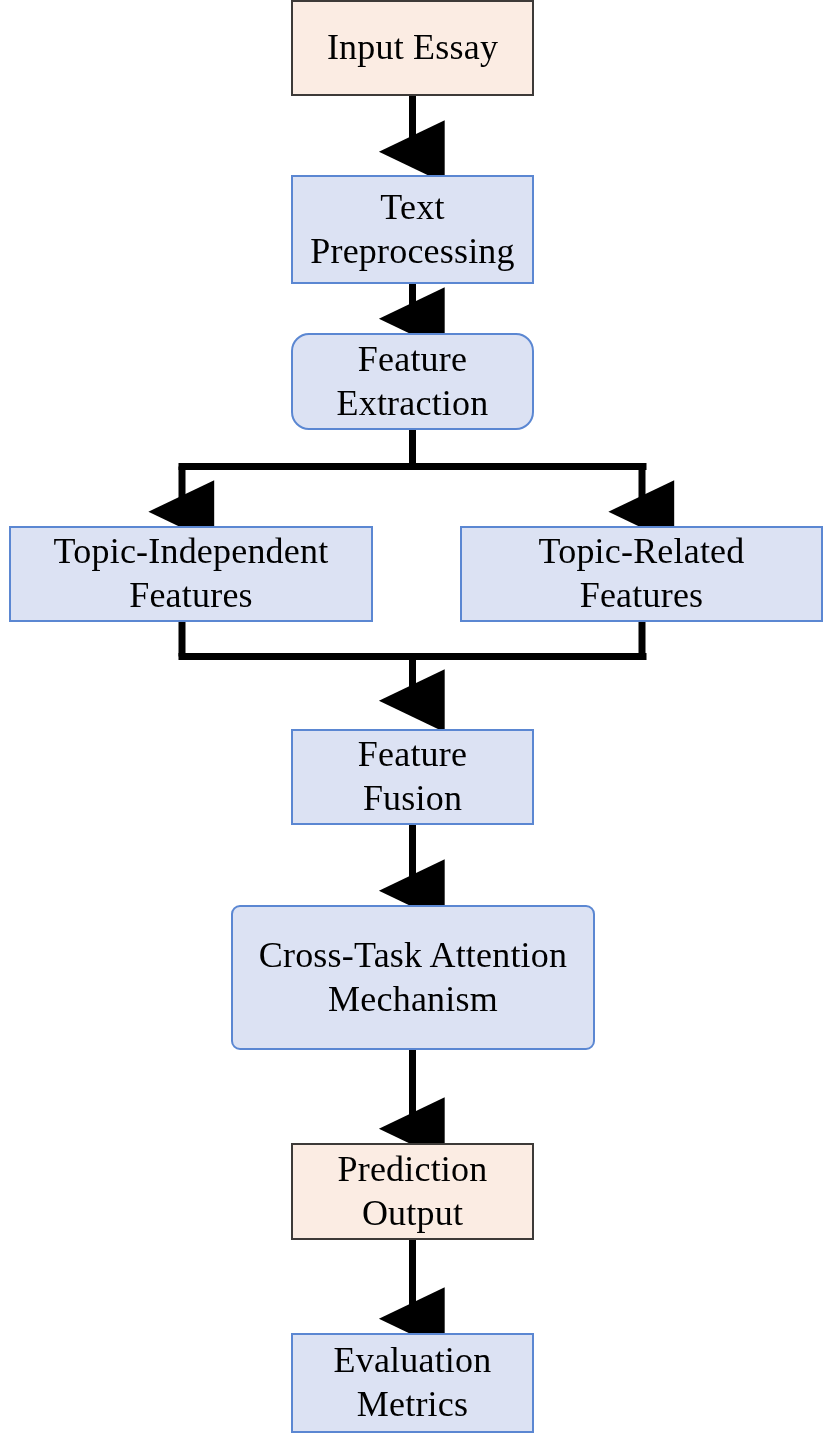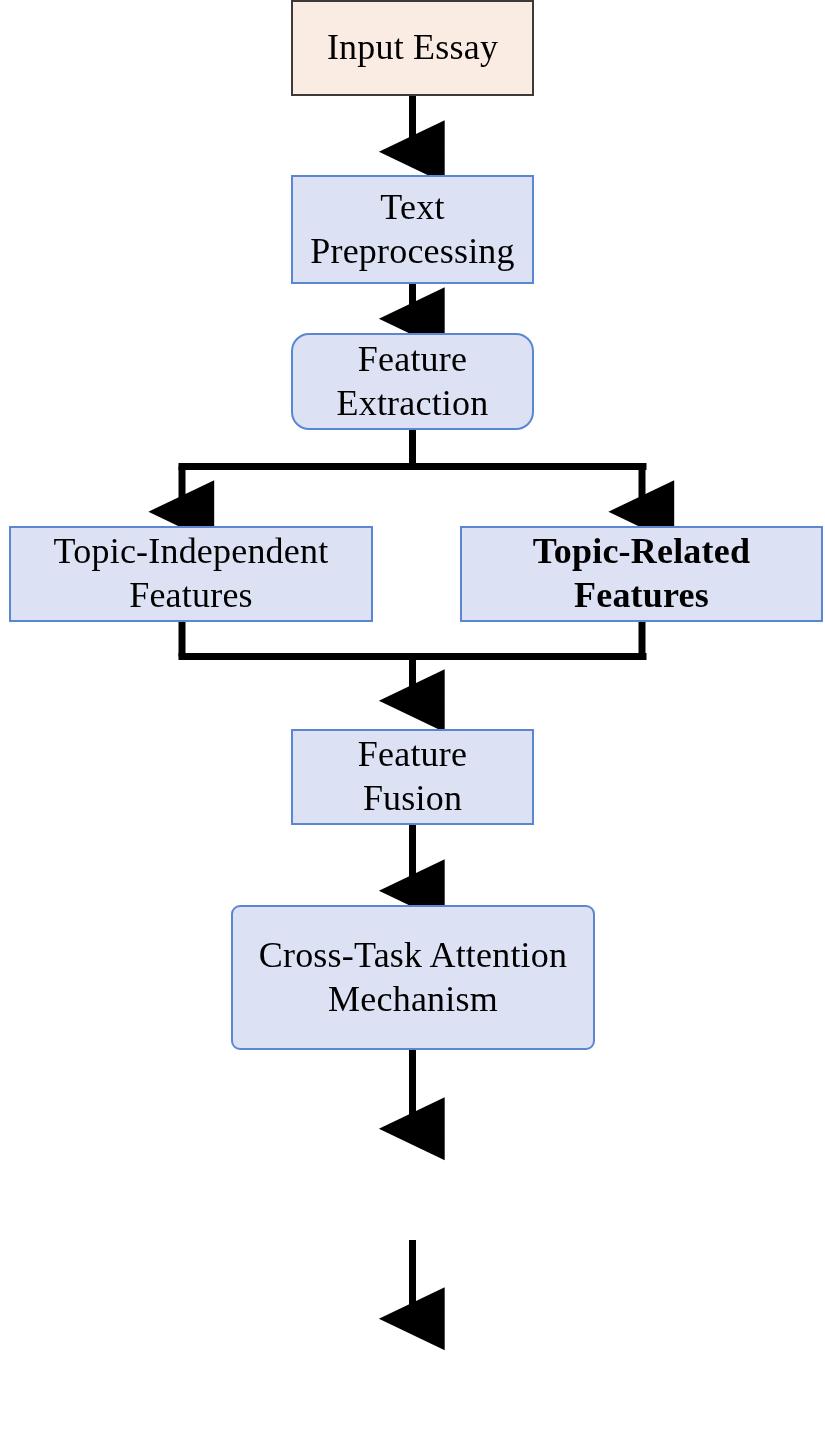--- a/index.html
+++ b/index.html
@@ -101,22 +101,26 @@
 
   <div class="node blue" style="left: 291px; top: 166px; width: 243px; height: 109px; margin-top: 9px;">Text
 Preprocessing</div>
 
   <div class="node blue" style="left: 291px; top: 333px; width: 243px; height: 97px; border-radius: 18px;">Feature
 Extraction</div>
 
   <div class="node blue" style="left: 9px; top: 526px; width: 364px; height: 96px;">Topic-Independent
 Features</div>
 
-  <div class="node blue" style="left: 460px; top: 526px; width: 363px; height: 96px; font-weight: bold;">Topic-Related Features</div>
+  <div class="node blue" style="left: 460px; top: 526px; width: 363px; height: 96px;">Topic-Related Features</div>
 
   <div class="node blue" style="left: 291px; top: 715px; width: 243px; height: 96px; margin-top: 14px;">Feature Fusion</div>
 
   <div class="node blue" style="left: 231px; top: 905px; width: 364px; height: 145px; border-radius: 9px;">Cross-Task Attention
 Mechanism</div>
 
+  <div class="node peach" style="left: 291px; top: 1143px; width: 243px; height: 97px;">Prediction
+Output</div>
 
+  <div class="node blue" style="left: 291px; top: 1333px; width: 243px; height: 100px;">Evaluation
+Metrics</div>
 
 </div>
 
 </body></html>

